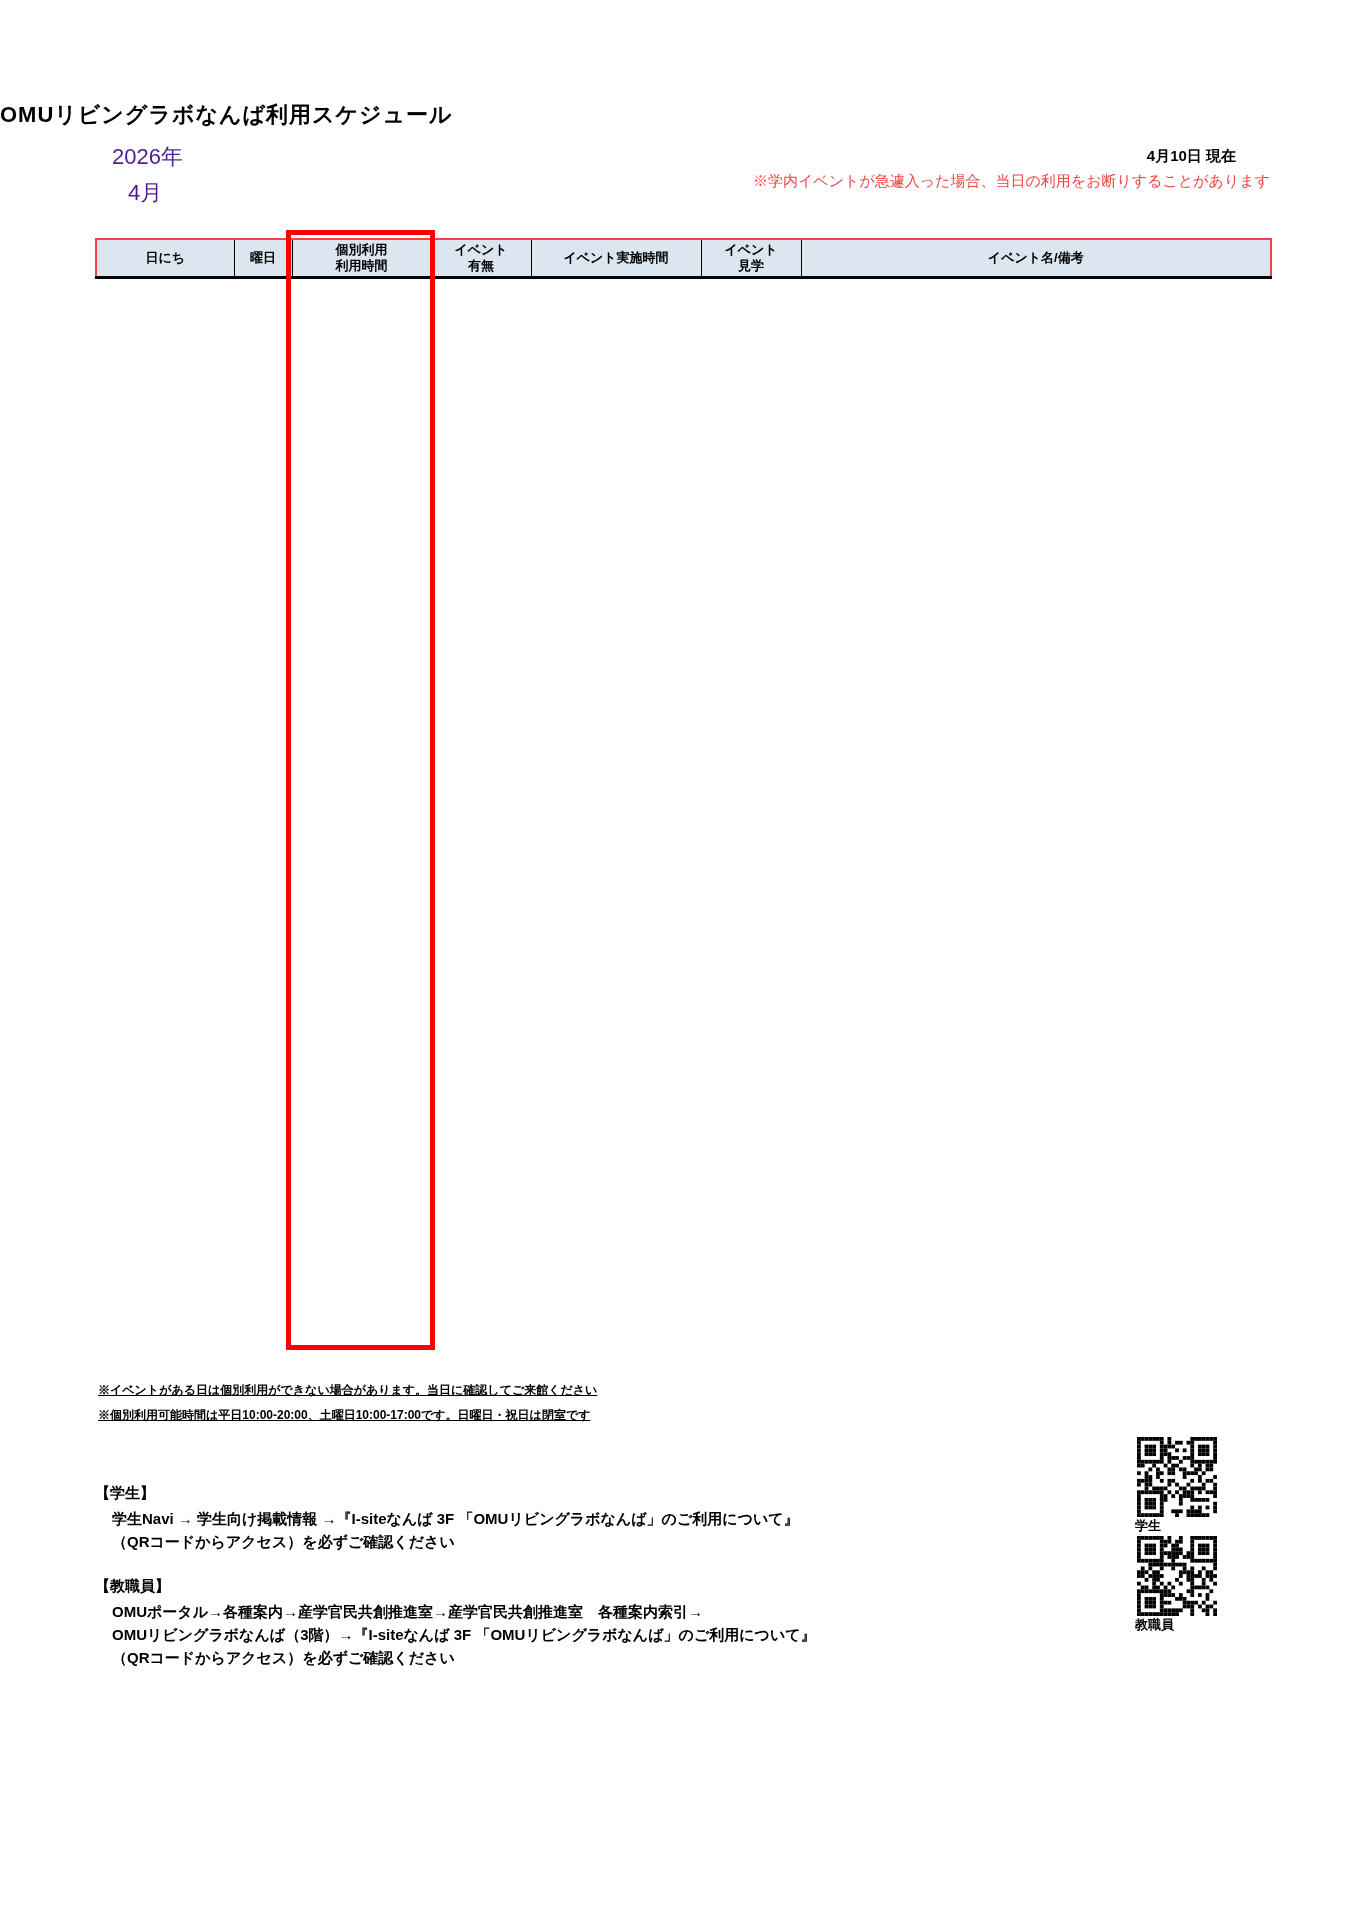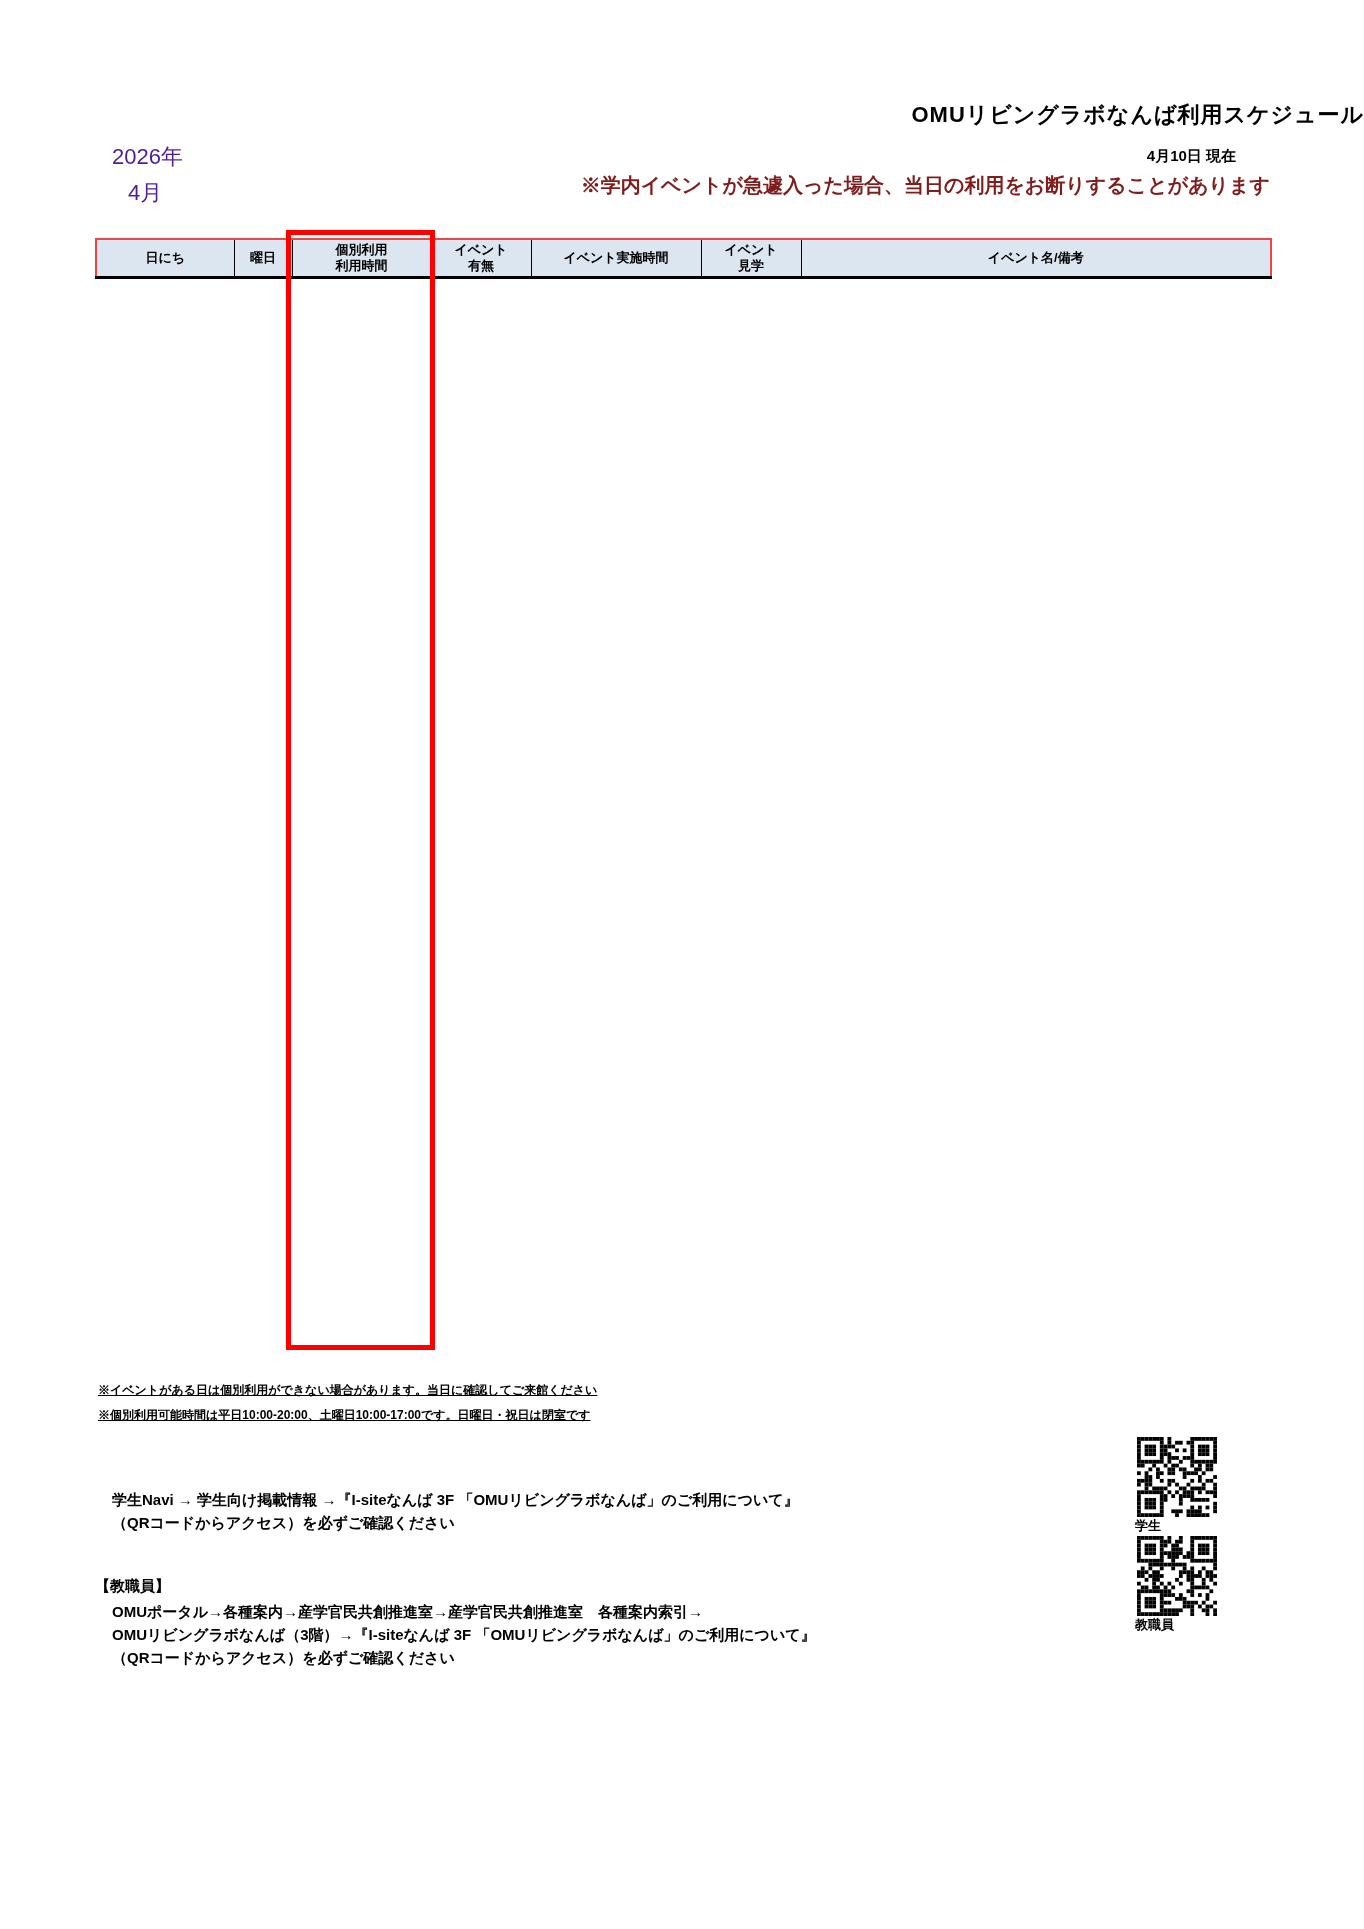--- a/index.html
+++ b/index.html
@@ -1,24 +1,24 @@
 <!DOCTYPE html>
 <html><head>
 <meta charset="utf-8">
 <style>
   * { margin:0; padding:0; box-sizing:border-box; }
   body { background:#ffffff; font-family:"Liberation Sans", sans-serif; }
   .page { position:relative; width:1364px; height:1929px; background:#ffffff; overflow:hidden; }
 
-  .title { position:absolute; top:100px; left:0; width:100%; text-align:right;
+  .title { position:absolute; top:100px; left:0; width:100%; text-align:left;
            font-size:22px; font-weight:700; letter-spacing:1px; color:#000; }
   .ym { position:absolute; left:112px; top:142px; font-size:22px; font-weight:400; color:#4c1d95; }
   .ym .month { margin-top:6px; margin-left:16px; }
   .asof { position:absolute; top:147px; right:128px; font-size:15px; font-weight:700; color:#000; }
-  .warning { position:absolute; top:172px; right:94px; font-size:20px; font-weight:700; color:#7f1d1d; }
+  .warning { position:absolute; top:172px; right:94px; font-size:15px; font-weight:400; color:#ef4444; }
 
   table.sched { position:absolute; left:95px; top:238px; width:1175px;
                 border-collapse:collapse; table-layout:fixed; border:2px solid #ef4444; }
   .sched th, .sched td { border:1px solid #000; overflow:hidden; }
   .sched thead th { background:#dce6f1; height:38px; border-bottom:3px solid #000;
                     font-weight:700; font-size:13px; text-align:center; vertical-align:middle; line-height:1.2; }
   .sched thead th .l2 { display:block; }
   th.h-day { font-size:11px; }
 
   .redbox { position:absolute; left:286px; top:230px; width:149px; height:1120px;
@@ -86,20 +86,21 @@
   </table>
 
   <div class="redbox"></div>
 
   <div class="footnotes">
       <div>※イベントがある日は個別利用ができない場合があります。当日に確認してご来館ください</div>
       <div>※個別利用可能時間は平日10:00-20:00、土曜日10:00-17:00です。日曜日・祝日は閉室です</div>
     </div>
 
   <div class="section sec-students">
+    <div>【学生】</div>
     <div class="lines">
         <div>学生Navi → 学生向け掲載情報 →『I-siteなんば 3F 「OMUリビングラボなんば」のご利用について』</div>
         <div>（QRコードからアクセス）を必ずご確認ください</div>
       </div>
   </div>
 
   <div class="section sec-staff">
     <div>【教職員】</div>
     <div class="lines">
         <div>OMUポータル→各種案内→産学官民共創推進室→産学官民共創推進室　各種案内索引→</div>

